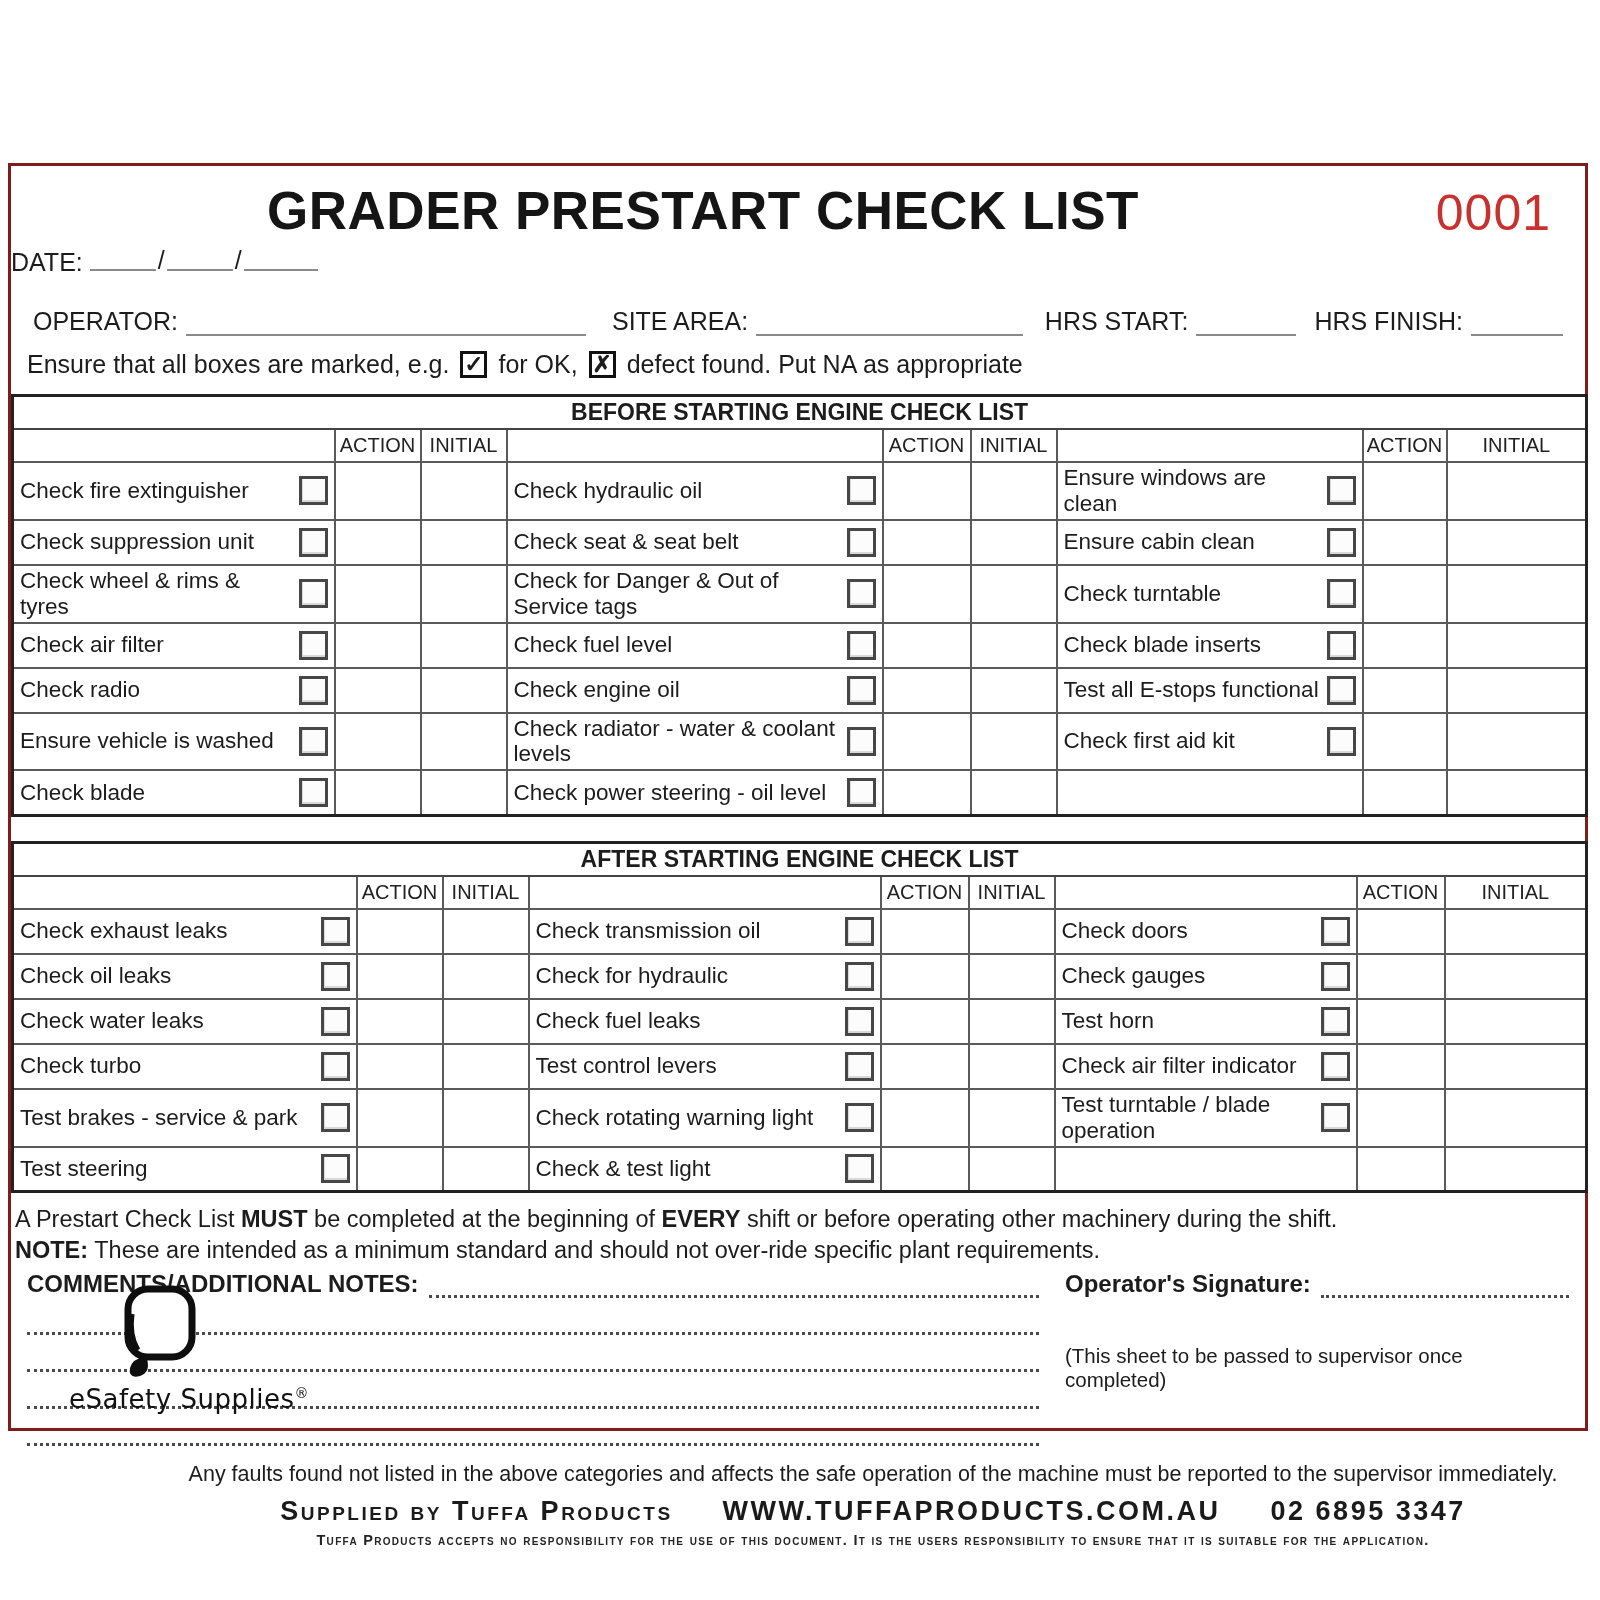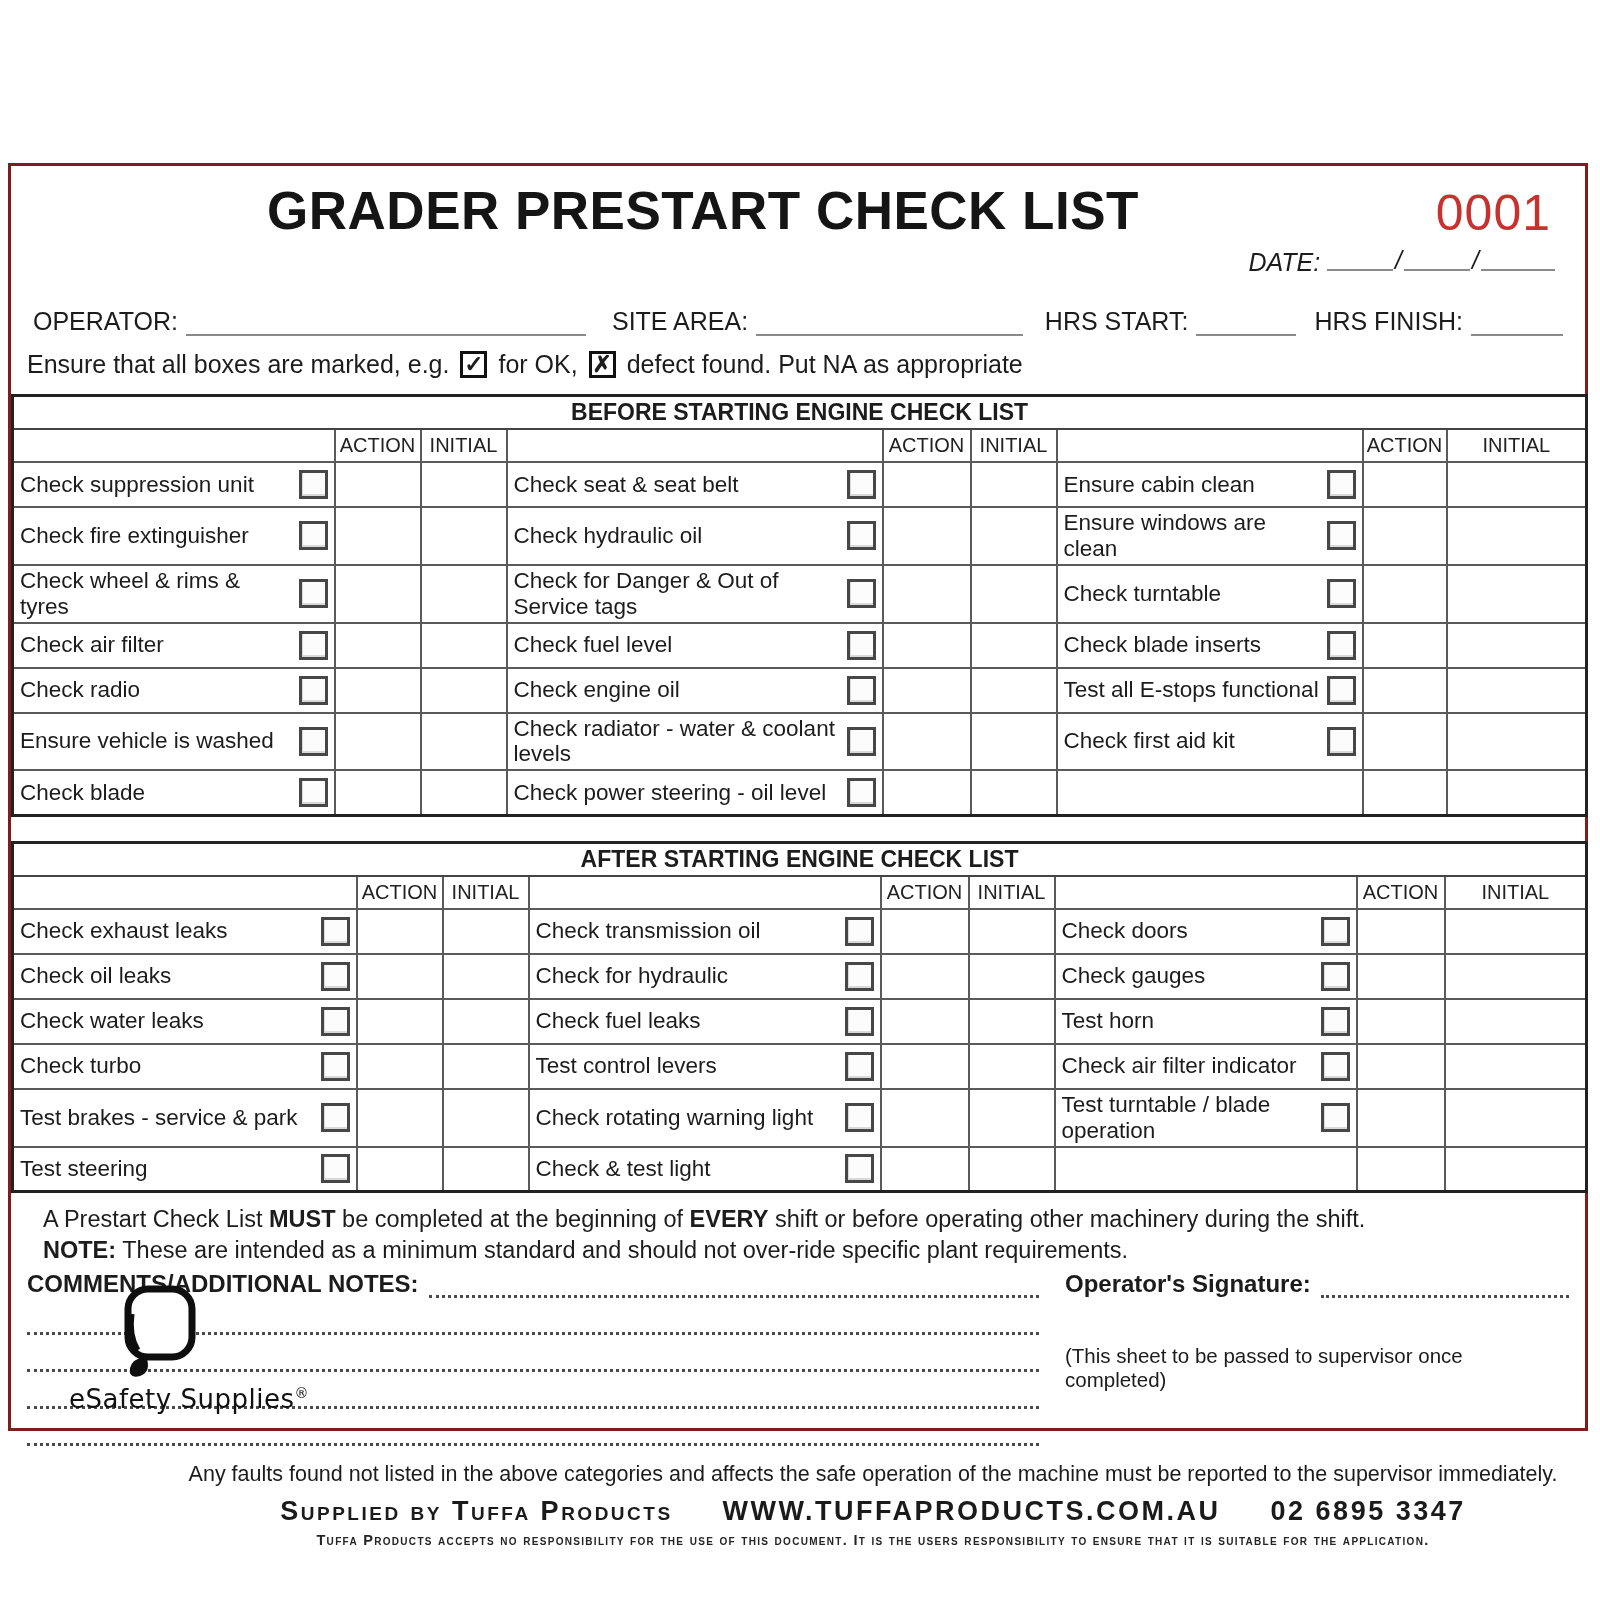--- a/index.html
+++ b/index.html
@@ -6,21 +6,21 @@
   body { background:#ffffff; font-family:"Liberation Sans", sans-serif; color:#1c1c1c; }
   .page { position:relative; width:1600px; height:1600px; background:#ffffff; overflow:hidden; }
   .form { position:absolute; left:8px; top:163px; width:1580px; height:1268px;
           border:3px solid #7f1d1d; background:#ffffff; }
 
   
   .header { display:flex; align-items:flex-start; margin-top:14px; }
   .title { flex:1; text-align:center; font-size:53px; font-weight:bold; letter-spacing:0.5px; color:#151515; }
   .serial { width:190px; text-align:right; padding-right:34px; padding-top:4px;
             font-size:50px; color:#c8322e; letter-spacing:1px; }
-  .date-row { text-align:right; padding-right:30px; margin-top:6px; font-size:25px;font-style:italic; }
+  .date-row { padding-right:30px; margin-top:6px; font-size:25px; }
   .dline { display:inline-block; border-bottom:2px solid #8a8a8a; height:22px; }
   .slash { display:inline-block; transform:translateY(-2px); padding:0 2px; }
 
   .operator-row { display:flex; align-items:flex-end; padding:0 22px; margin-top:30px; font-size:25px; gap:8px; }
   .operator-row .lab { white-space:nowrap; }
   .ul { border-bottom:2px solid #8a8a8a; height:24px; }
   .ul.op { flex:3; margin-right:18px; }
   .ul.site { flex:2; margin-right:14px; }
   .ul.hs { width:100px; margin-right:10px; }
   .ul.hf { width:92px; }
@@ -36,21 +36,21 @@
                    overflow:hidden; }
   tr.ttl td { font-weight:bold; text-align:center; font-size:23px; height:33px; border-color:#444; }
   tr.hdr td { text-align:center; font-size:20px; height:33px; padding:2px; color:#222; }
   tr.r { height:45px; }
   .iwrap { display:flex; align-items:center; justify-content:space-between; gap:4px; min-height:36px; }
   .iwrap .lbl { line-height:1.15; }
   .cb { width:29px; height:29px; border:3px solid #474747; background:#fcfcfc; flex:0 0 auto;
         box-shadow:inset 1px -2px 0 #d9d9d9; }
 
   
-  .bottom { padding:0 32px; margin-top:11px; font-size:23.5px; line-height:1.32; }
+  .bottom { padding:0 4px; margin-top:11px; font-size:23.5px; line-height:1.32; }
   .comments-grid { display:flex; align-items:flex-start; padding:0 16px; margin-top:4px; }
   .cg-left { flex:1; }
   .cg-right { width:530px; padding-left:26px; }
   .lead-row { display:flex; align-items:flex-end; gap:10px; }
   .lead-row .blab { font-weight:bold; font-size:24px; white-space:nowrap; }
   .dotline { border-bottom:3px dotted #4a4a4a; height:24px; flex:1; }
   .dotrow { border-bottom:3px dotted #4a4a4a; height:37px; }
   .pass-note { margin-top:46px; font-size:20.5px; }
 
   .faults-line { text-align:center; padding-left:150px; margin-top:16px; font-size:21.5px; }
@@ -124,63 +124,63 @@
         <td></td>
         <td>ACTION</td>
         <td>INITIAL</td>
         <td></td>
         <td>ACTION</td>
         <td>INITIAL</td>
       </tr>
       <tr class="r">
         <td>
               <div class="iwrap">
+                <span class="lbl">Check fire extinguisher</span>
+                <span class="cb"></span>
+              </div>
+            </td>
+        <td></td>
+            <td></td>
+        <td>
+              <div class="iwrap">
+                <span class="lbl">Check hydraulic oil</span>
+                <span class="cb"></span>
+              </div>
+            </td>
+        <td></td>
+            <td></td>
+        <td>
+              <div class="iwrap">
+                <span class="lbl">Ensure windows are clean</span>
+                <span class="cb"></span>
+              </div>
+            </td>
+        <td></td>
+            <td></td>
+      </tr>
+      <tr class="r">
+        <td>
+              <div class="iwrap">
                 <span class="lbl">Check suppression unit</span>
                 <span class="cb"></span>
               </div>
             </td>
         <td></td>
             <td></td>
         <td>
               <div class="iwrap">
                 <span class="lbl">Check seat &amp; seat belt</span>
                 <span class="cb"></span>
               </div>
             </td>
         <td></td>
             <td></td>
         <td>
               <div class="iwrap">
                 <span class="lbl">Ensure cabin clean</span>
-                <span class="cb"></span>
-              </div>
-            </td>
-        <td></td>
-            <td></td>
-      </tr>
-      <tr class="r">
-        <td>
-              <div class="iwrap">
-                <span class="lbl">Check fire extinguisher</span>
-                <span class="cb"></span>
-              </div>
-            </td>
-        <td></td>
-            <td></td>
-        <td>
-              <div class="iwrap">
-                <span class="lbl">Check hydraulic oil</span>
-                <span class="cb"></span>
-              </div>
-            </td>
-        <td></td>
-            <td></td>
-        <td>
-              <div class="iwrap">
-                <span class="lbl">Ensure windows are clean</span>
                 <span class="cb"></span>
               </div>
             </td>
         <td></td>
             <td></td>
       </tr>
       <tr class="r">
         <td>
               <div class="iwrap">
                 <span class="lbl">Check wheel &amp; rims &amp; tyres</span>

